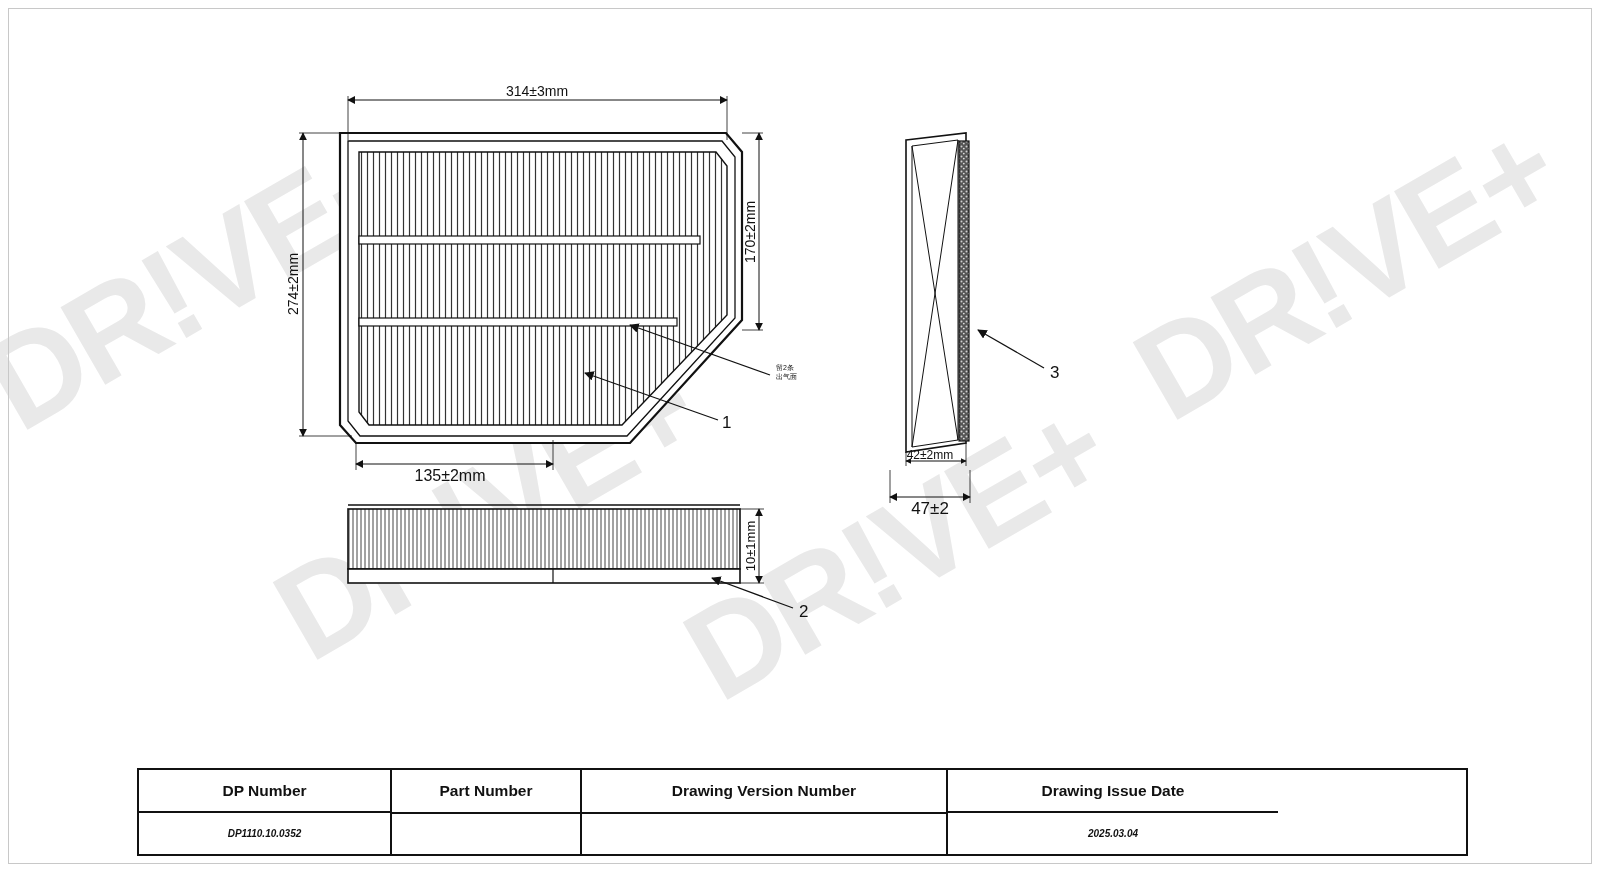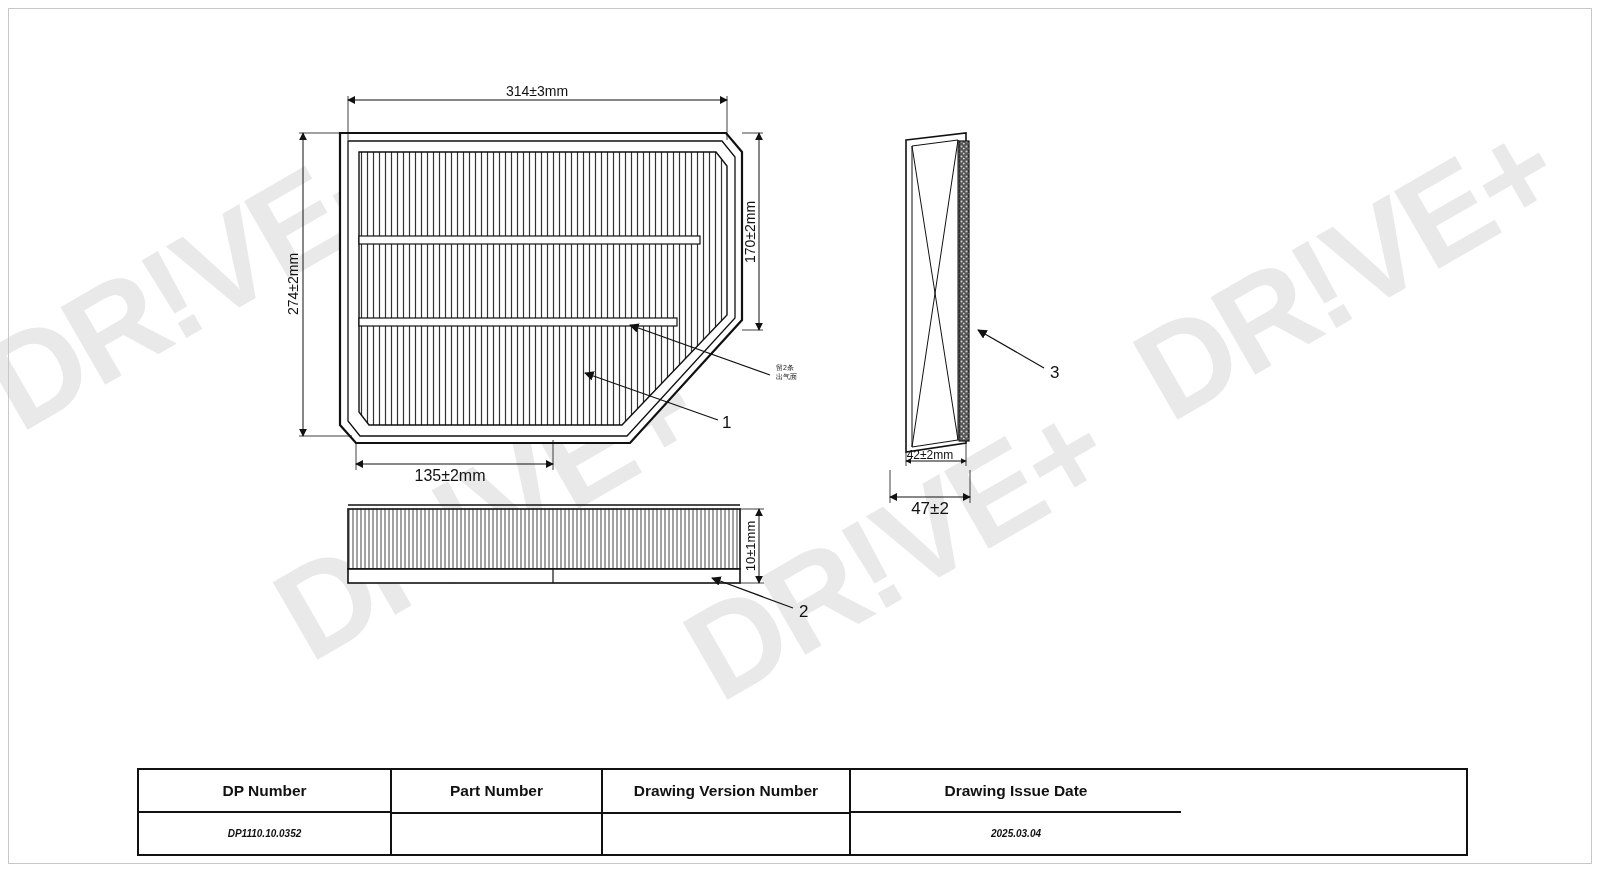--- a/index.html
+++ b/index.html
@@ -78,22 +78,22 @@
     height: 44px;
     border-bottom: 2px solid #111;
     font-size: 15.5px;
   }
   .tb-val {
     height: 42px;
     font-size: 10px;
     font-style: italic;
   }
   .c1 { width: 253px; }
-  .c2 { width: 211px; }
-  .c3 { width: 248px; }
+  .c2 { width: 190px; }
+  .c3 { width: 366px; }
   .c4 { width: 330px; }
   .c5 { width: 270px; justify-content: center; }
 
   .logo {
     display: flex;
     align-items: center;
     justify-content: center;
     width: 100%;
     height: 100%;
   }

